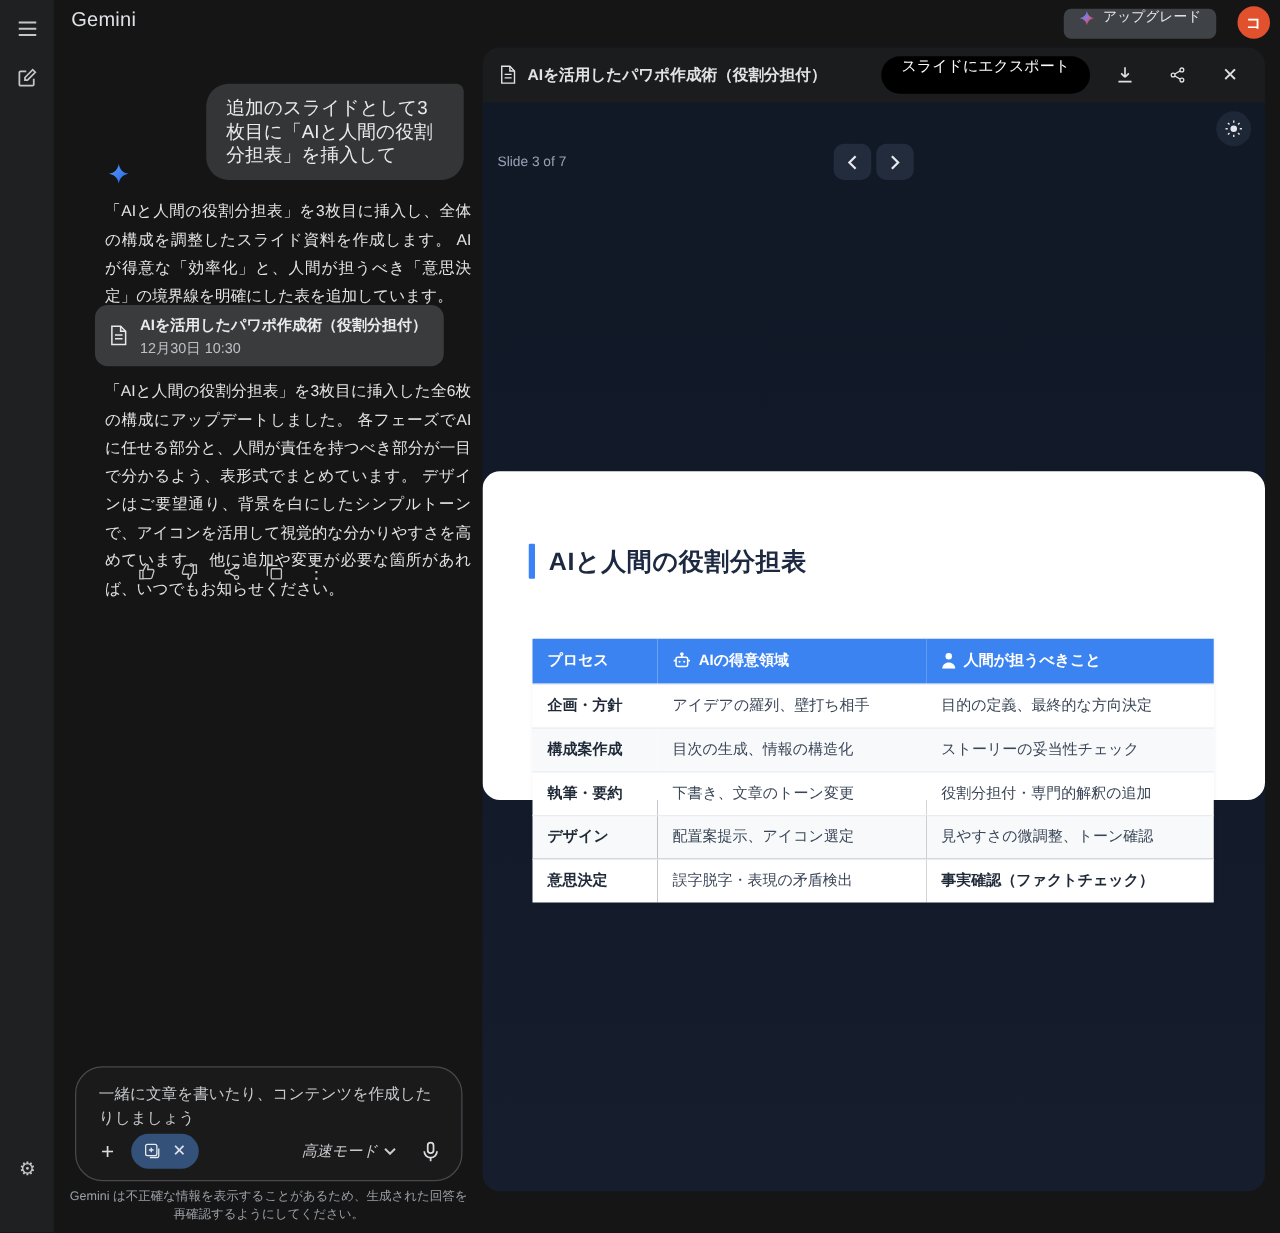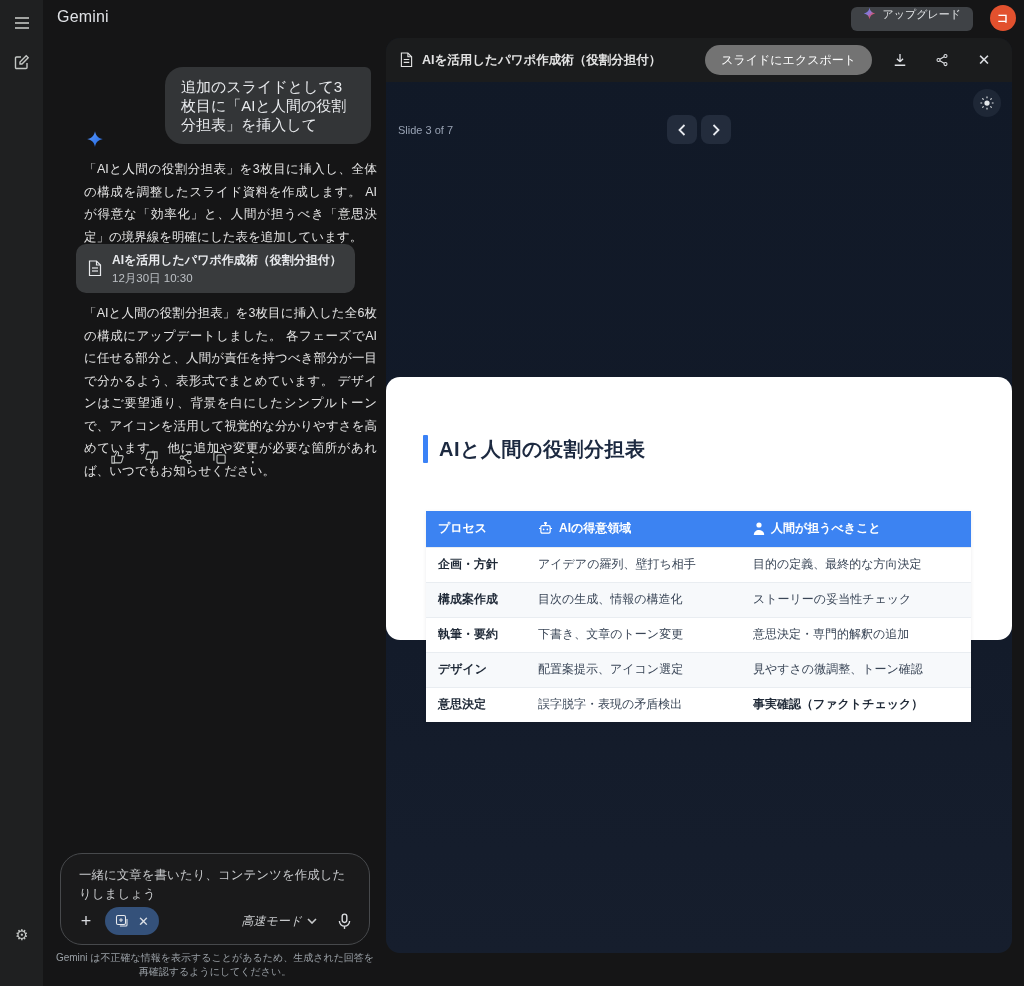--- a/index.html
+++ b/index.html
@@ -9,21 +9,21 @@
     background:#151516; color:#e3e3e3; overflow:hidden; position:relative;
   }
   .abs { position:absolute; }
 
   
   #side-rail { left:0; top:0; width:43px; height:986px; background:#1f2021; z-index:5; }
   .rail-btn { position:absolute; left:9px; width:26px; height:26px; display:flex; align-items:center; justify-content:center; border-radius:50%; cursor:pointer; color:#c4c7c5; }
 
   
   #app-title { left:57px; top:8px; font-size:16px; letter-spacing:.2px; color:#dfe1e5; }
-  #upgrade-btn { right:51px; top:7px; height:24px; padding:0 12px; display:flex; align-items:flex-start; gap:6px;
+  #upgrade-btn { right:51px; top:7px; height:24px; padding:10px 12px; display:flex; align-items:flex-end; gap:6px;
     background:#3f4246; border-radius:6px; font-size:11px; color:#e6e8ea; cursor:pointer; }
   #avatar { right:8px; top:5px; width:26px; height:26px; border-radius:50%; background:#e2512e; color:#fff;
     display:flex; align-items:center; justify-content:center; font-size:12px; font-weight:bold; cursor:pointer; }
 
   
   #user-bubble { left:165px; top:67px; width:206px; background:#333537; border-radius:18px 6px 18px 18px;
     padding:10px 16px; font-size:15px; line-height:19px; color:#e8eaed; }
   #model-sparkle { left:86px; top:130px; }
   .para { left:84px; width:293px; font-size:12.5px; line-height:22.5px; color:#e3e3e3; text-align:justify; }
   #para-intro { top:158px; }
@@ -45,22 +45,22 @@
   #mode-select { margin-left:auto; display:flex; align-items:center; gap:5px; font-size:12px; color:#c8cacc; cursor:pointer;font-style:italic; }
   #mic-btn { margin-left:14px; width:26px; height:26px; display:flex; align-items:center; justify-content:center; color:#dadce0; cursor:pointer; }
   #disclaimer { left:52px; top:951px; width:326px; text-align:center; font-size:10px; line-height:14px; color:#9aa0a6; }
 
   
   #canvas-panel { left:386px; top:38px; width:626px; height:915px; border-radius:14px; overflow:hidden;
     background:linear-gradient(180deg,#111927 0%,#121a29 55%,#161e2d 100%); z-index:2; }
   #panel-header { position:absolute; left:0; top:0; width:100%; height:44px; background:#1b1c1d;
     display:flex; align-items:center; padding:0 14px; gap:9px; }
   #panel-title { font-size:12.5px; font-weight:bold; color:#e3e3e3; }
-  #export-btn { margin-left:auto; height:30px; padding:0 16px; border-radius:15px; background:#737373;
-    display:flex; align-items:center; font-size:12px; color:#fff; cursor:pointer; }
+  #export-btn { margin-left:auto; height:30px; padding:0 16px; border-radius:15px; background:#000000;
+    display:flex; align-items:flex-start; font-size:12px; color:#fff; cursor:pointer; }
   .hdr-icon-btn { width:28px; height:28px; display:flex; align-items:center; justify-content:center; color:#dfe1e5; cursor:pointer; margin-left:5px; }
   #slide-counter { position:absolute; left:12px; top:86px; font-size:11px; color:#98a2b3; }
   #slide-nav { position:absolute; left:0; top:77px; width:100%; display:flex; justify-content:center; gap:4px; }
   .nav-btn { width:30px; height:29px; border-radius:8px; background:#232c3c; display:flex; align-items:center; justify-content:center; color:#e6e9ee; cursor:pointer; }
   #theme-btn { position:absolute; right:11px; top:51px; width:28px; height:28px; border-radius:50%; background:#1e2736; display:flex; align-items:center; justify-content:center; color:#e3e6ea; cursor:pointer; }
 
   
   #slide-card { position:absolute; left:0; top:339px; width:626px; height:263px; background:#fff; border-radius:14px; }
   #slide-title-wrap { position:absolute; left:37px; top:58px; display:flex; align-items:center; gap:11px; }
   #slide-title-bar { width:5px; height:28px; background:#3b82f6; border-radius:1px; }
@@ -367,21 +367,21 @@
             <td class="human">目的の定義、最終的な方向決定</td>
           </tr>
           <tr>
             <td class="proc">構成案作成</td>
             <td class="ai">目次の生成、情報の構造化</td>
             <td class="human">ストーリーの妥当性チェック</td>
           </tr>
           <tr>
             <td class="proc">執筆・要約</td>
             <td class="ai">下書き、文章のトーン変更</td>
-            <td class="human">意思決定・専門的解釈の追加</td>
+            <td class="human">役割分担付・専門的解釈の追加</td>
           </tr>
           <tr>
             <td class="proc">デザイン</td>
             <td class="ai">配置案提示、アイコン選定</td>
             <td class="human">見やすさの微調整、トーン確認</td>
           </tr>
           <tr>
             <td class="proc">意思決定</td>
             <td class="ai">誤字脱字・表現の矛盾検出</td>
             <td class="bold">事実確認（ファクトチェック）</td>

